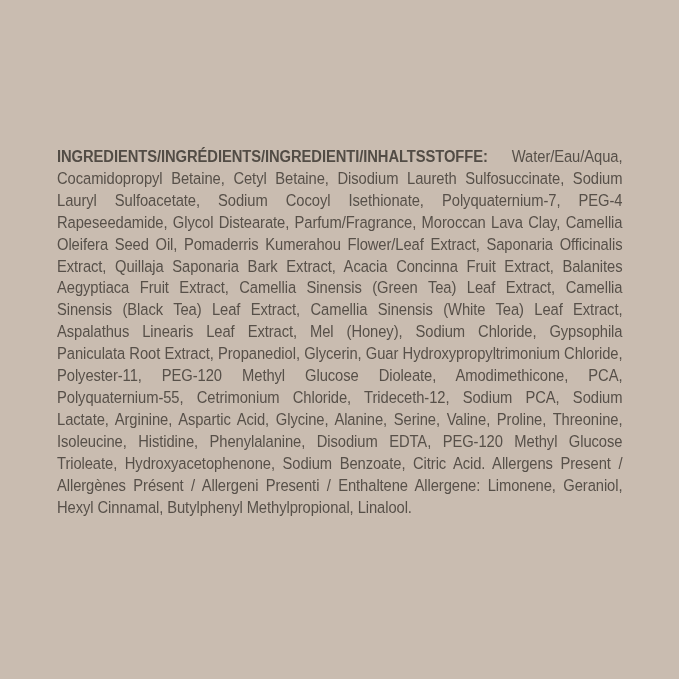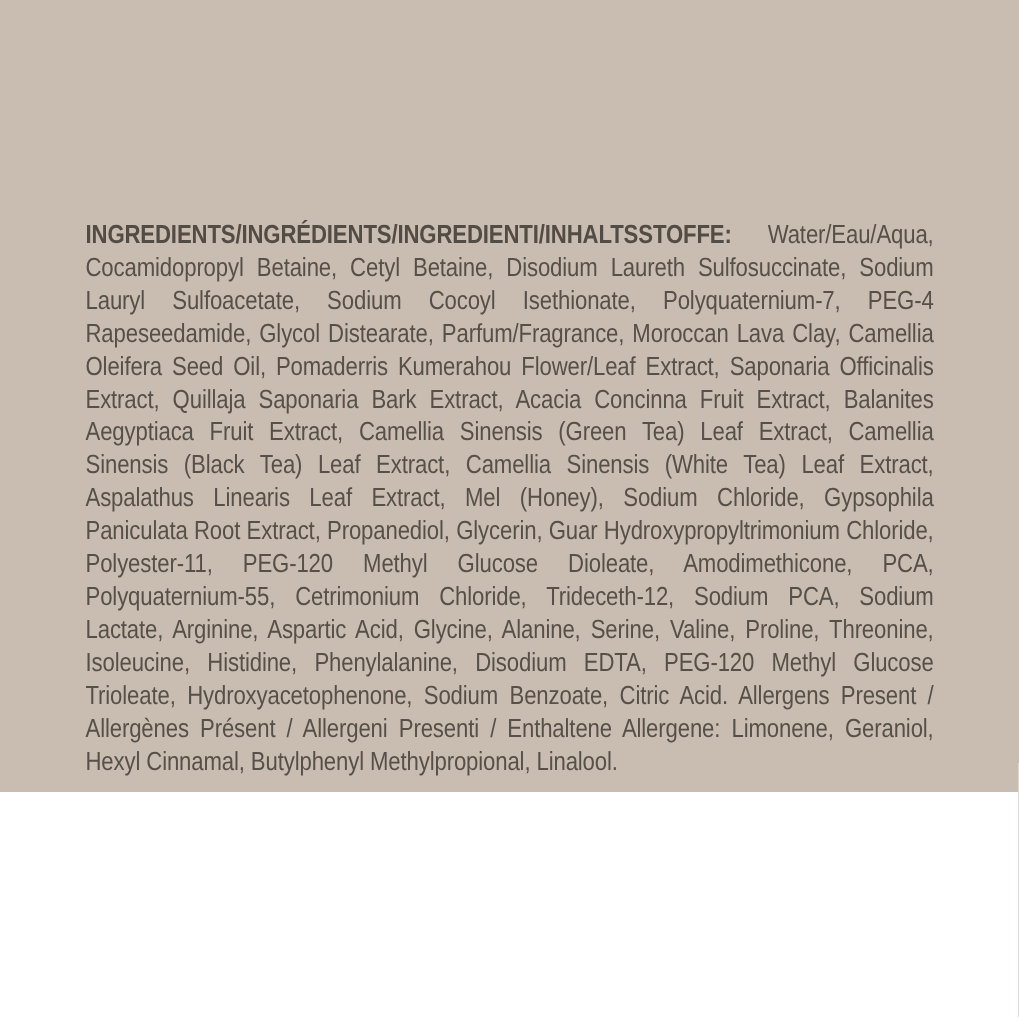--- a/index.html
+++ b/index.html
@@ -2,21 +2,21 @@
 <html><head>
 <meta charset="utf-8">
 <style>
   html, body {
     margin: 0;
     padding: 0;
   }
   .page {
     position: relative;
     width: 679px;
-    height: 528px;
+    height: 679px;
     background: #c9bcb0;
     overflow: hidden;
   }
   .label-wrap {
     position: absolute;
     left: 57px;
     top: 146px;
     width: 666px;              
     transform: scaleX(0.849);  
     transform-origin: 0 0;

